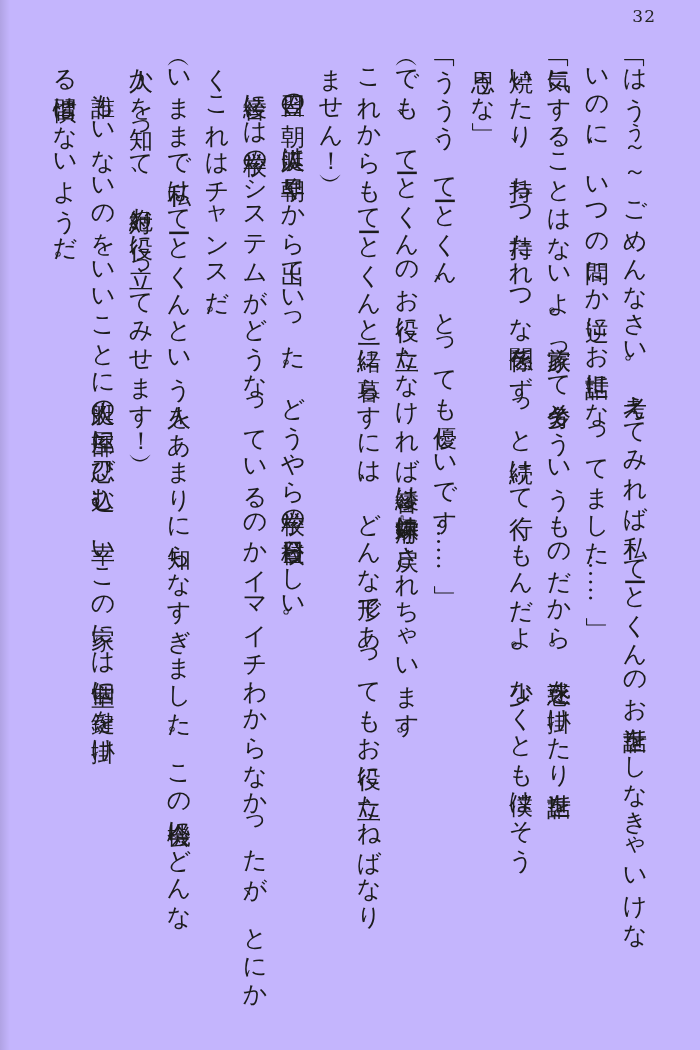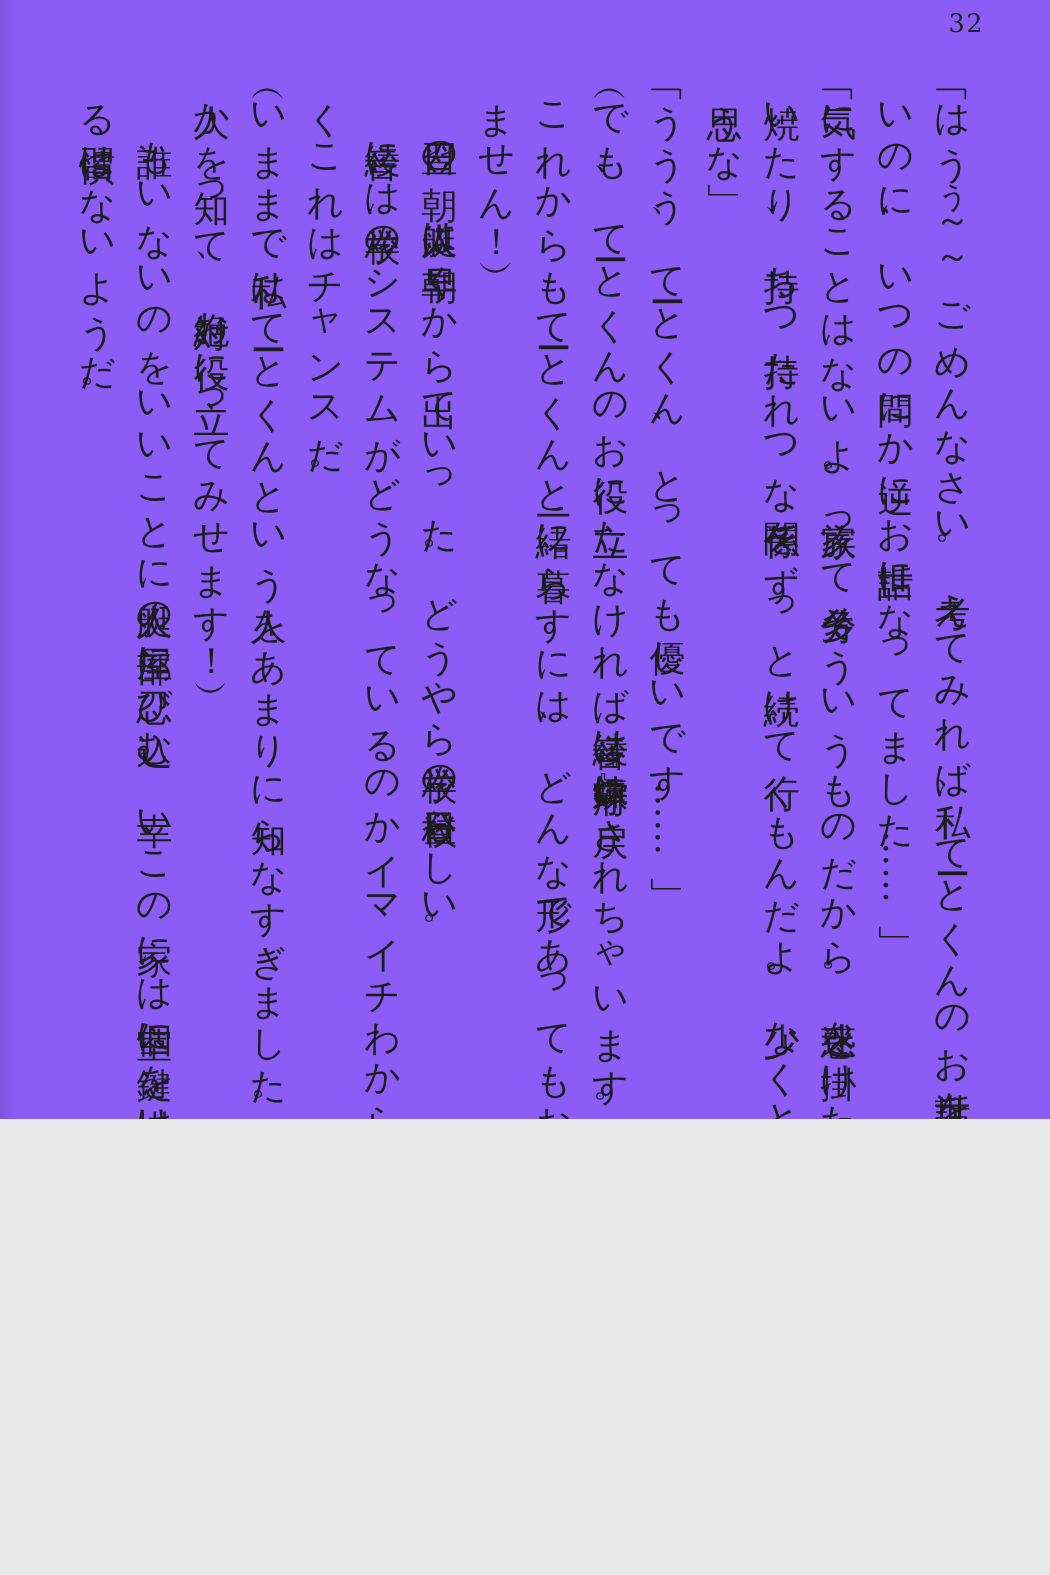--- a/index.html
+++ b/index.html
@@ -3,22 +3,22 @@
 <meta charset="utf-8">
 <style>
   html, body {
     margin: 0;
     padding: 0;
     background: #e8e8e8;
   }
   .page {
     position: relative;
     width: 700px;
-    height: 746px;
-    background: #8b5cf6;
+    height: 1050px;
+    background: #c4b5fd;
     overflow: hidden;
     font-family: "DejaVu Serif", "Liberation Serif", serif;
     color: #1c1c1c;
   }
   
   .gutter-edge {
     position: absolute;
     left: 0;
     top: 0;
     width: 10px;

